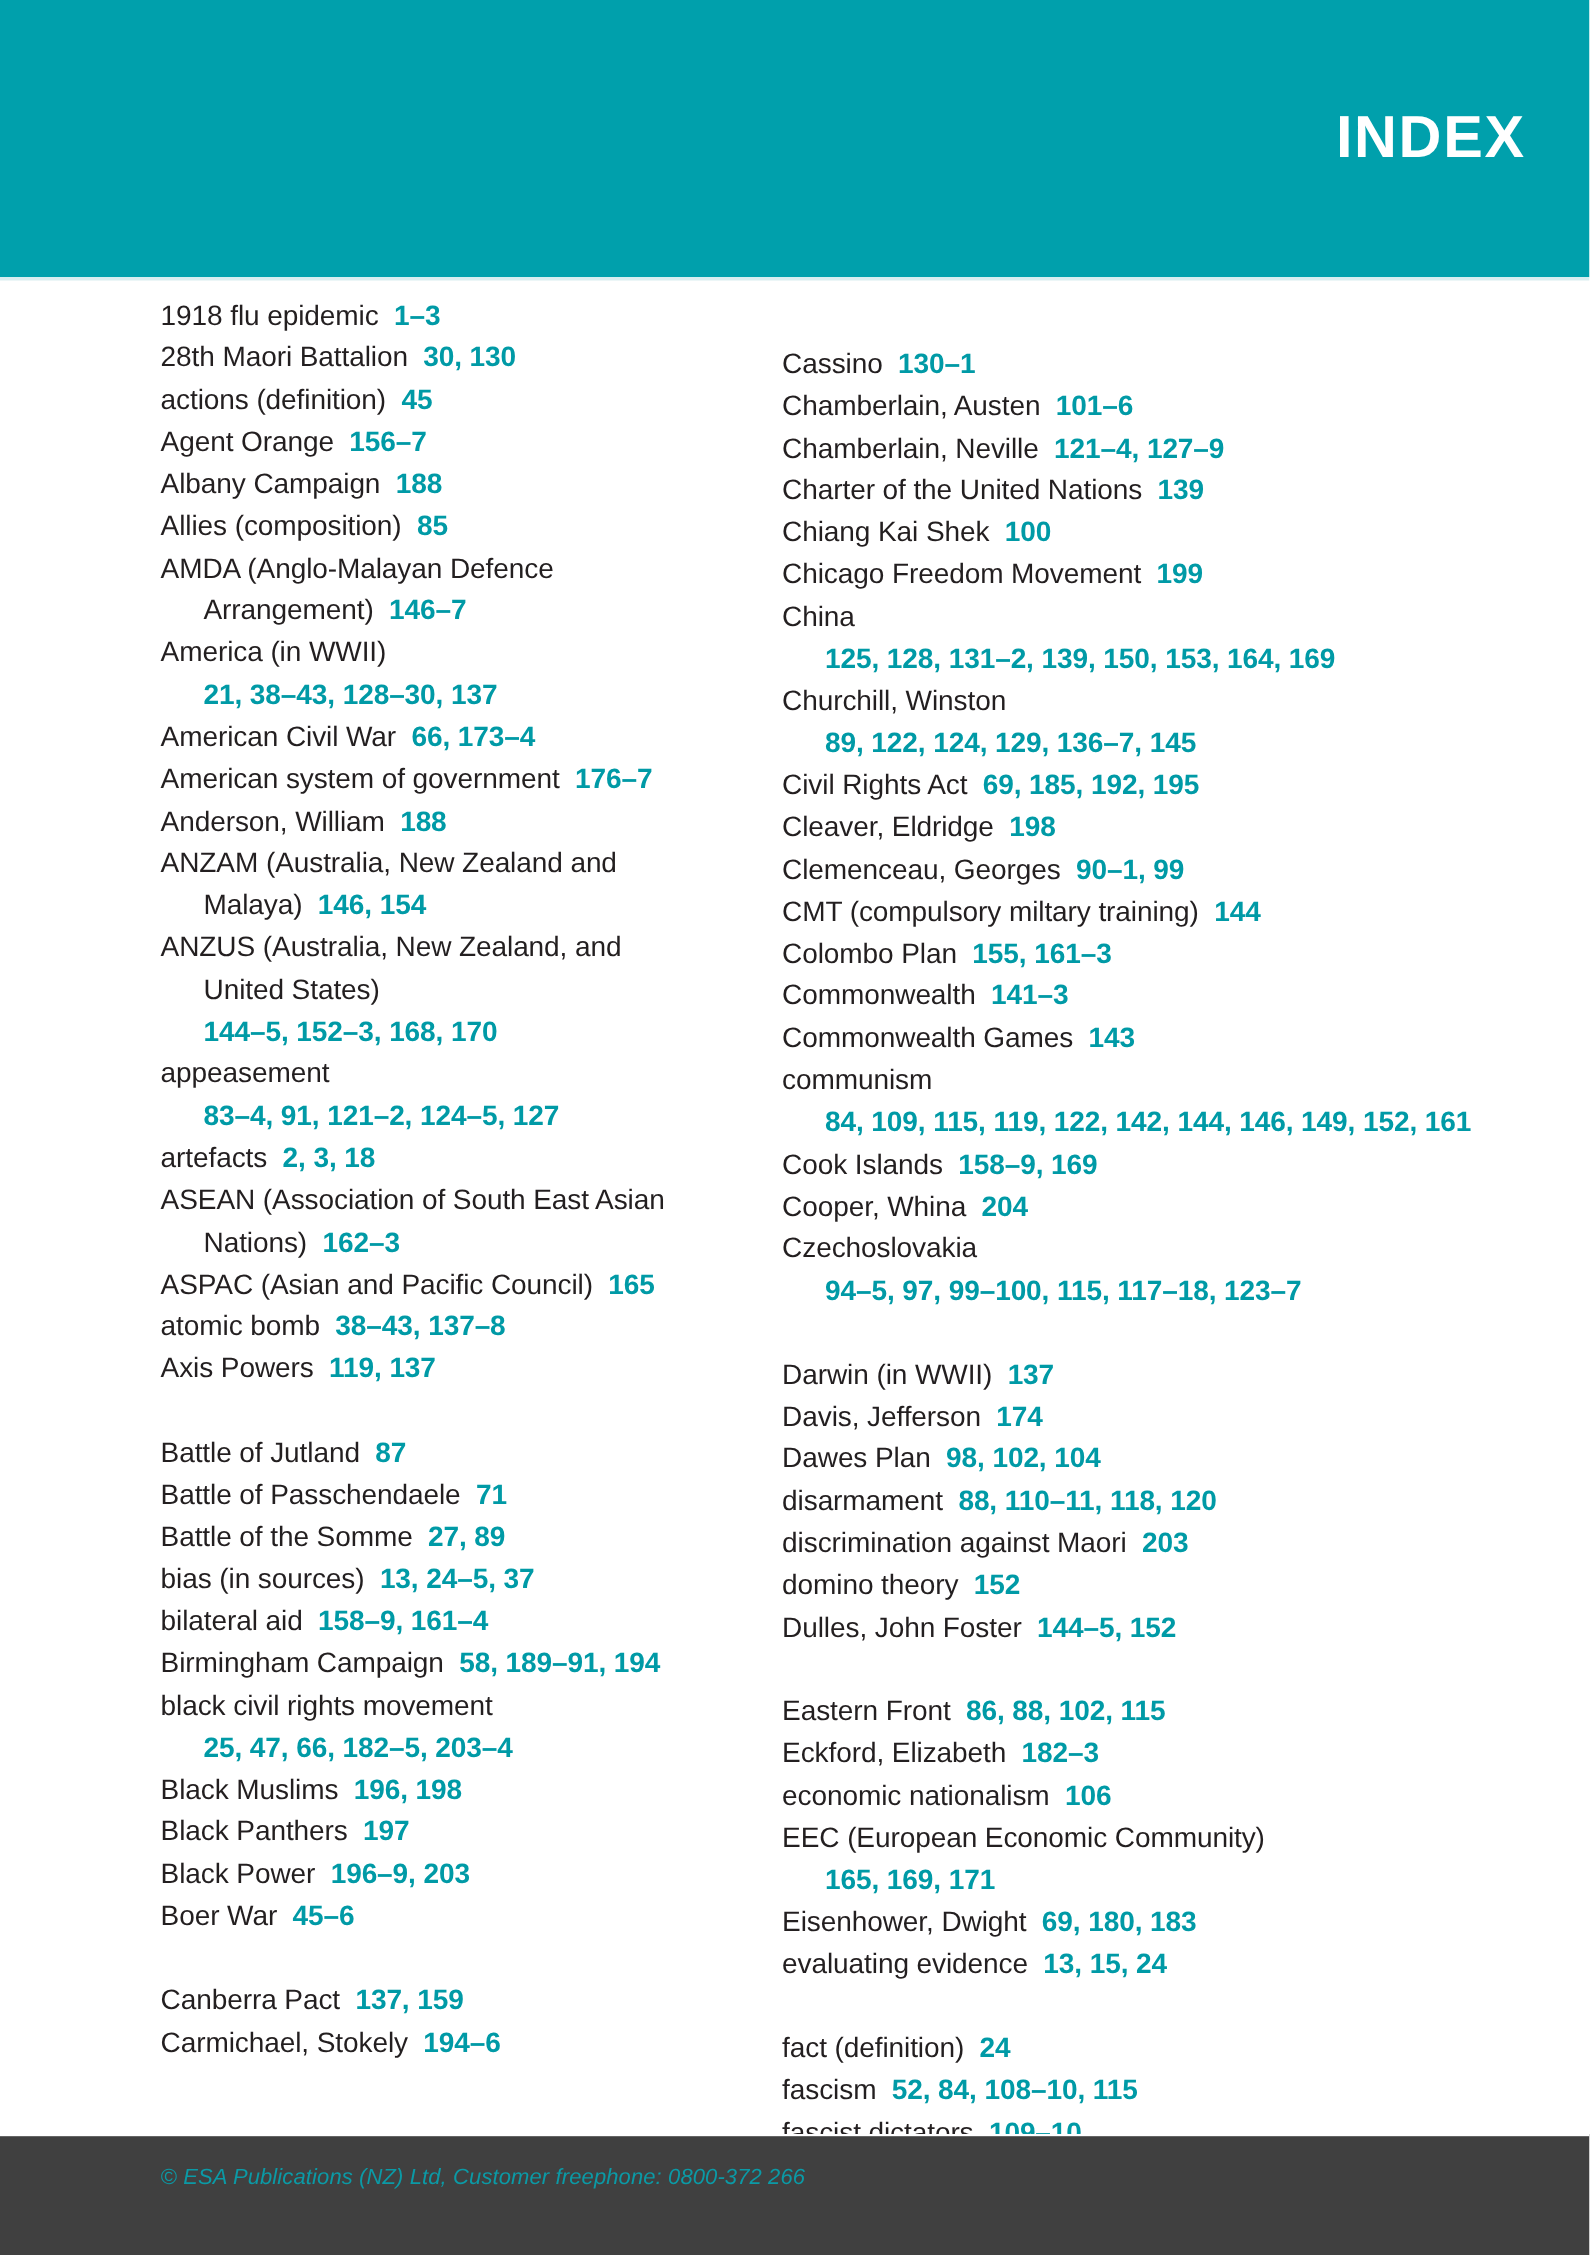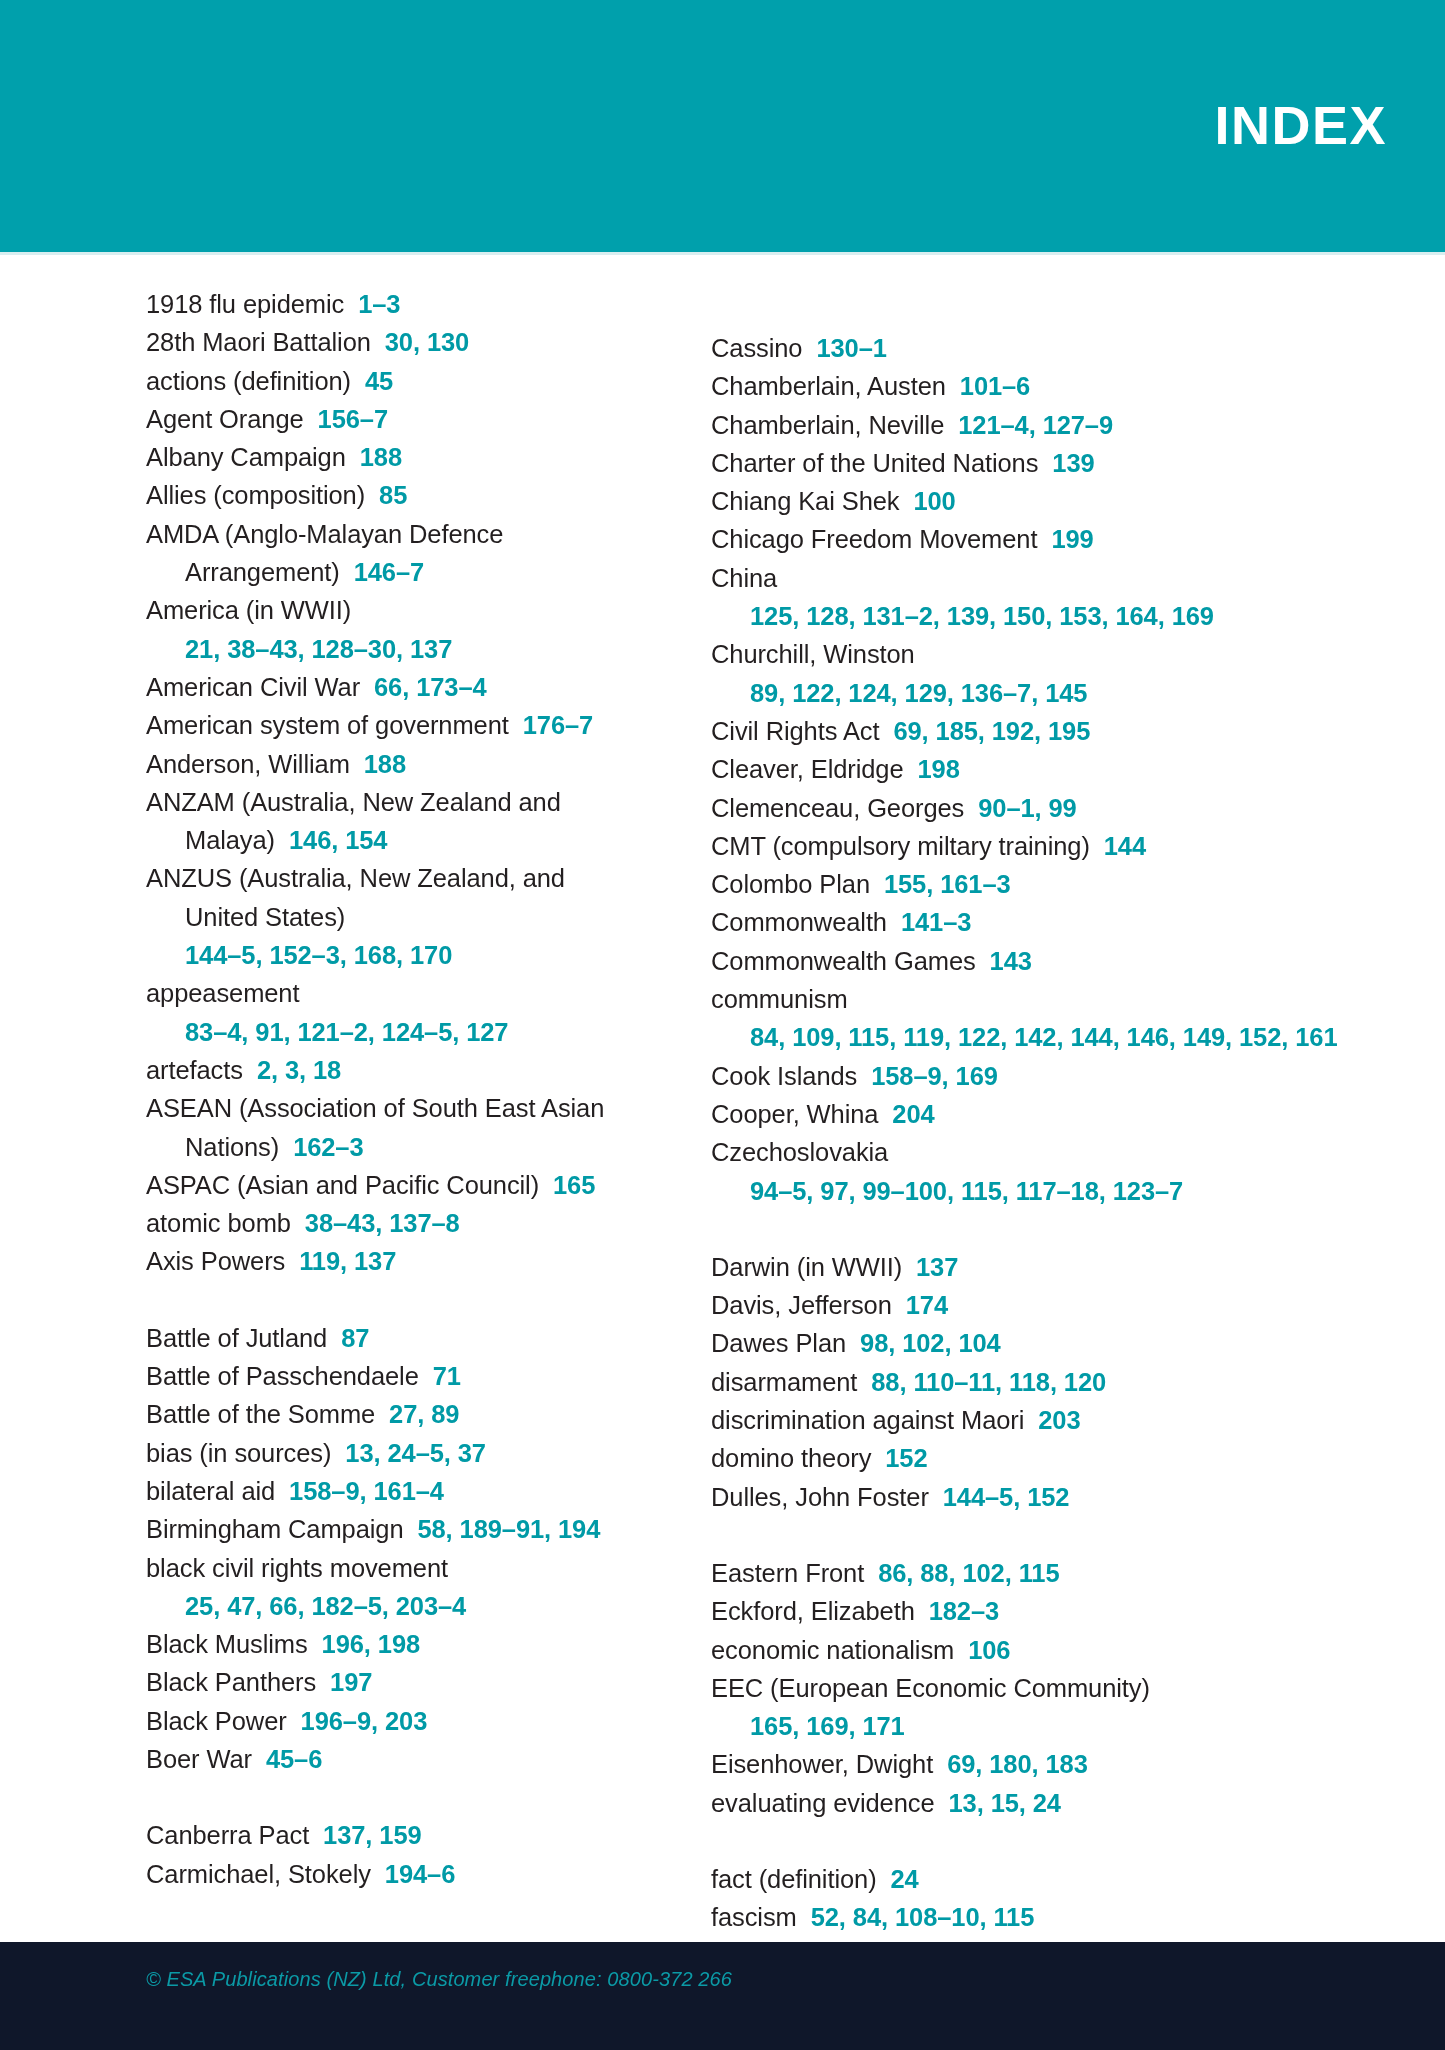--- a/index.html
+++ b/index.html
@@ -41,21 +41,21 @@
     top: 252px;
     left: 0;
     width: 1445px;
     height: 3px;
     background: #d9eef0;
   }
 
   
   .index-body {
     position: absolute;
-    top: 285px;
+    top: 268px;
     left: 0;
     width: 1445px;
     height: 1655px;
     display: flex;
     flex-direction: row;
     box-sizing: border-box;
     padding-left: 146px;
     padding-right: 41px;
   }
   .index-column {
@@ -87,21 +87,21 @@
     height: 38px;
   }
 
   
   .footer-band {
     position: absolute;
     left: 0;
     bottom: 0;
     width: 1445px;
     height: 110px;
-    background: #0f172a;
+    background: #404040;
     text-align: center;
   }
   .footer-rule {
     position: absolute;
     left: 0;
     top: 0;
     width: 1445px;
     height: 2px;
     background: #ffffff;
   }

